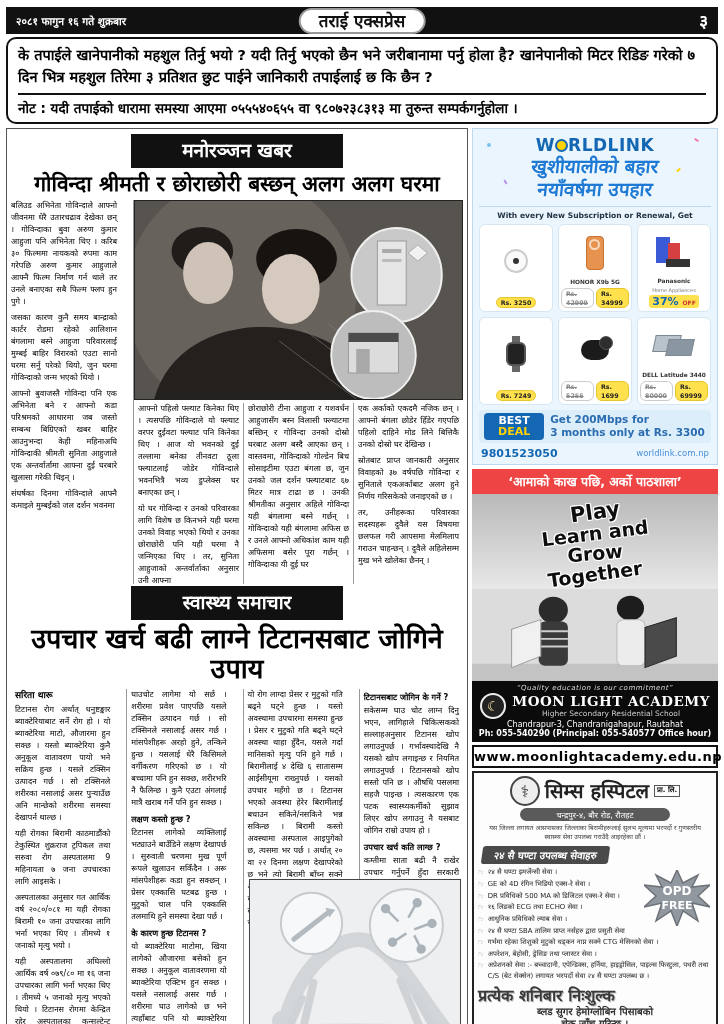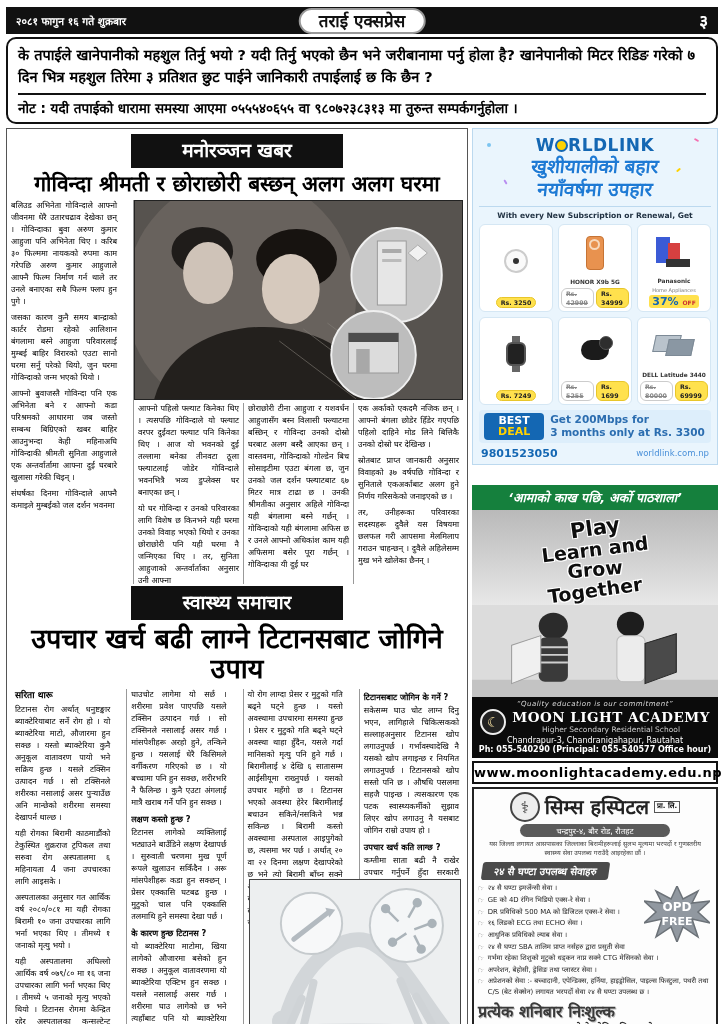--- a/index.html
+++ b/index.html
@@ -89,21 +89,21 @@
   .wl-foot { display:flex; justify-content:space-between; align-items:center; margin-top:4px; padding:0 2px; }
   .wl-phone { color:#1467b3; font-weight:bold; font-size:11px; }
   .wl-site { color:#4a90d9; font-size:8.5px; }
   .confetti span { position:absolute; border-radius:1px; }
   .confetti .c1 { width:5px; height:2px; background:#f46fb0; right:18px; top:10px; transform:rotate(30deg); }
   .confetti .c2 { width:5px; height:2px; background:#ffd200; right:36px; top:40px; transform:rotate(-40deg); }
   .confetti .c3 { width:4px; height:4px; background:#7cc4f0; left:14px; top:14px; border-radius:50%; }
   .confetti .c4 { width:5px; height:2px; background:#b98ef0; left:30px; top:52px; transform:rotate(60deg); }
 
   
-  .school-banner { background:#15803d; color:#fff; text-align:center; font-weight:bold; font-size:12.5px; padding:4px 0; margin-top:20px;font-style:italic; }
+  .school-banner { background:#ef4444; color:#fff; text-align:center; font-weight:bold; font-size:12.5px; padding:4px 0; margin-top:4px; }
   .play-ad { background:linear-gradient(180deg,#b9b9b9,#f0f0f0 45%,#d2d2d2); padding-top:6px; }
   .slogan { font-weight:bold; color:#0e0e0e; text-align:center; text-shadow:1px 1px 0 #fff,-1px -1px 0 #fff,1px -1px 0 #fff,-1px 1px 0 #fff; }
   .s1 { font-size:21px; transform:rotate(-8deg); }
   .s2 { font-size:19px; transform:rotate(-7deg); margin-top:-2px; }
   .s3 { font-size:19px; transform:rotate(-5deg); margin-top:-2px; }
   .s4 { font-size:19px; transform:rotate(-8deg); margin-top:-1px; }
   .kids { margin-top:4px; }
   .kids svg { width:100%; height:92px; display:block; }
   .academy { background:#0b0b0b; color:#fff; text-align:center; padding:3px 4px 4px; }
   .academy .tag { font-size:7px; color:#ddd; font-style:italic; letter-spacing:.5px; }
@@ -202,21 +202,21 @@
         </div>
       </div>
 
       <div class="section-pill">स्वास्थ्य समाचार</div>
       <div class="health-headline">उपचार खर्च बढी लाग्ने टिटानसबाट जोगिने उपाय</div>
 
       <div class="health-body news">
         <div class="col">
           <div class="byline">सरिता थारू</div>
           <p>टिटानस रोग अर्थात् धनुष्टङ्कार ब्याक्टेरियाबाट सर्ने रोग हो । यो ब्याक्टेरिया माटो, औजारमा हुन सक्छ । यस्तो ब्याक्टेरिया कुनै अनुकूल वातावरण पायो भने सक्रिय हुन्छ । यसले टक्सिन उत्पादन गर्छ । सो टक्सिनले शरीरका नसालाई असर पुर्‍याउँछ अनि मान्छेको शरीरमा समस्या देखापर्न थाल्छ ।</p>
-          <p>यही रोगका बिरामी काठमाडौंको टेकुस्थित शुक्रराज ट्रपिकल तथा सरुवा रोग अस्पतालमा ६ महिनायता 4 जना उपचारका लागि आइसके ।</p>
+          <p>यही रोगका बिरामी काठमाडौंको टेकुस्थित शुक्रराज ट्रपिकल तथा सरुवा रोग अस्पतालमा 9 महिनायता ७ जना उपचारका लागि आइसके ।</p>
           <p>अस्पतालका अनुसार गत आर्थिक वर्ष २०८०/०८१ मा यही रोगका बिरामी १० जना उपचारका लागि भर्ना भएका थिए । तीमध्ये १ जनाको मृत्यु भयो ।</p>
           <p>यही अस्पतालमा अघिल्लो आर्थिक वर्ष ०७९/८० मा १६ जना उपचारका लागि भर्ना भएका थिए । तीमध्ये ५ जनाको मृत्यु भएको थियो । टिटानस रोगमा केन्द्रित रहेर अस्पतालका कन्सल्टेन्ट फिजिसियन डा. मिलन बज्राचार्यसँग गरिएको कुराकानी :</p>
           <div class="subhead">टिटानस रोगले कसरी असर पुर्‍याउँछ ?</div>
 
         </div>
         <div class="col">
           <p>घाउचोट लागेमा यो सर्छ । शरीरमा प्रवेश पाएपछि यसले टक्सिन उत्पादन गर्छ । सो टक्सिनले नसालाई असर गर्छ । मांसपेशीहरू अरहो हुने, तन्किने हुन्छ । यसलाई धेरै किसिमले वर्गीकरण गरिएको छ । यो बच्चामा पनि हुन सक्छ, शरीरभरि नै फैलिन्छ । कुनै एउटा अंगलाई मात्रै खराब गर्ने पनि हुन सक्छ ।</p>
           <div class="subhead">लक्षण कस्तो हुन्छ ?</div>
           <p>टिटानस लागेको व्यक्तिलाई भट्याउने बाउँडिने लक्षण देखापर्छ । सुरुवाती चरणमा मुख पूर्ण रूपले खुलाउन सकिँदैन । अरू मांसपेशीहरू कडा हुन सक्छन् । प्रेसर एक्कासि घटबढ हुन्छ । मुटुको चाल पनि एक्कासि तलमाथि हुने समस्या देखा पर्छ ।</p>
           <div class="subhead">के कारण हुन्छ टिटानस ?</div>

